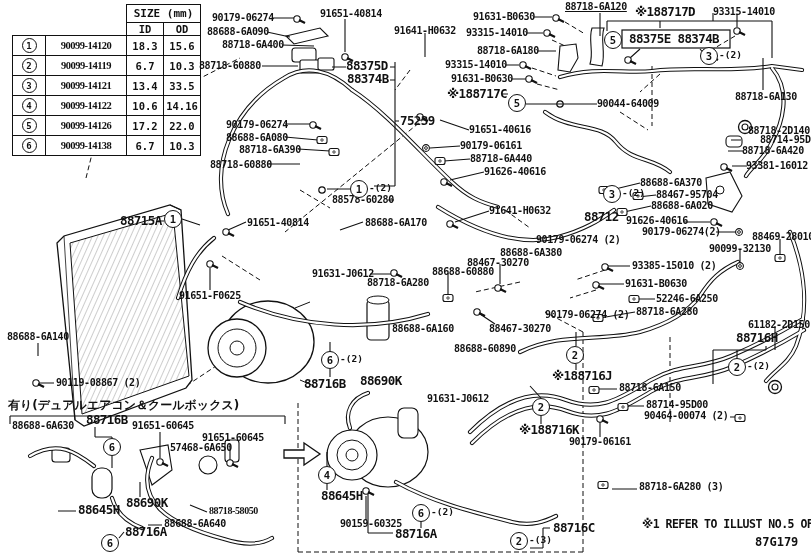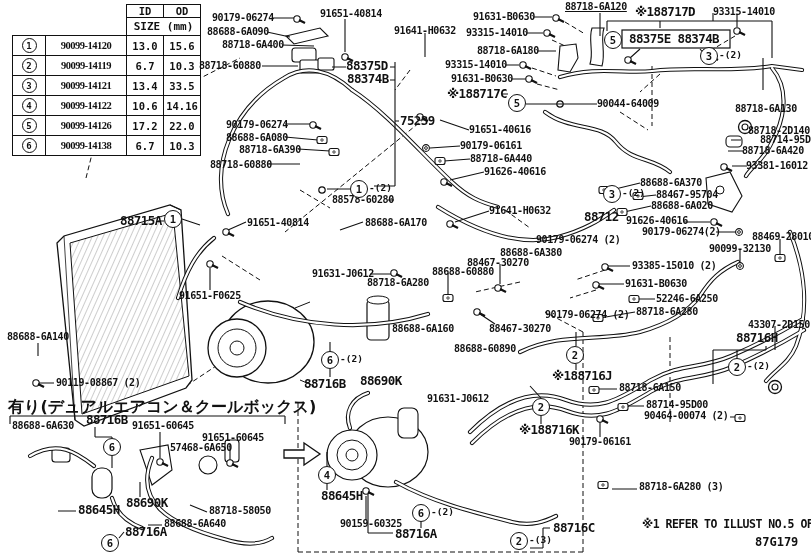--- a/index.html
+++ b/index.html
@@ -24,21 +24,21 @@
   
   .plabel{position:absolute;font-weight:bold;font-size:10px;letter-spacing:-0.4px;
           white-space:nowrap;line-height:1;}
   .plabel.lg{font-size:12.5px;letter-spacing:-0.6px;}
   
   .callout{position:absolute;width:16px;height:16px;border:1.6px solid #111;border-radius:50%;
            background:#fff;display:flex;align-items:center;justify-content:center;
            font-size:10.5px;font-weight:bold;line-height:1;}
   .callout .sfx{position:absolute;left:18px;top:2px;font-size:9.5px;font-weight:bold;white-space:nowrap;}
   .note{position:absolute;font-weight:bold;white-space:nowrap;line-height:1;}
-  #note-dual{left:8px;top:399px;font-size:16px;font-family:"DejaVu Sans",sans-serif;}
+  #note-dual{left:8px;top:399px;font-size:12px;font-family:"DejaVu Sans",sans-serif;}
   #note-refer{left:642px;top:519px;font-size:11.5px;letter-spacing:-0.5px;}
   #note-fig{left:755px;top:536px;font-size:12px;}
 </style>
 </head>
 <body>
 
 <div class="stage">
 
   <svg class="art" width="811" height="560" viewBox="0 0 811 560">
     <defs>
@@ -177,33 +177,33 @@
       <use href="#clampg" x="623" y="407"></use>
       <use href="#clampg" x="603" y="485"></use>
     <use href="#clampg" x="780" y="258"></use>
       <use href="#clampg" x="740" y="418"></use>
   </svg>
 
   <table class="size-table">
     <tbody>
       <tr>
         <td class="nb" colspan="2"></td>
+        <th class="title" colspan="2">SIZE (mm)</th>
+      </tr>
+      <tr>
+        <td class="nb" colspan="2"></td>
         <th class="c-val">ID</th>
         <th class="c-val">OD</th>
       </tr>
-      <tr>
-        <td class="nb" colspan="2"></td>
-        <th class="title" colspan="2">SIZE (mm)</th>
-      </tr>
     </tbody>
     <tbody id="size-rows">
         <tr>
           <td class="c-num"><span class="circ">1</span></td>
           <td class="c-part">90099-14120</td>
-          <td class="c-val">13.0</td>
+          <td class="c-val">18.3</td>
           <td class="c-val">15.6</td>
         </tr>
         <tr>
           <td class="c-num"><span class="circ">2</span></td>
           <td class="c-part">90099-14119</td>
           <td class="c-val">6.7</td>
           <td class="c-val">10.3</td>
         </tr>
         <tr>
           <td class="c-num"><span class="circ">3</span></td>
@@ -245,21 +245,21 @@
       <div class="plabel" style="left: 466px; top: 28px;">93315-14010</div>
       <div class="plabel" style="left: 477px; top: 46px;">88718-6A180</div>
       <div class="plabel" style="left: 445px; top: 60px;">93315-14010</div>
       <div class="plabel" style="left: 451px; top: 74px;">91631-B0630</div>
       <div class="plabel lg" style="left: 447px; top: 88px;">※188717C</div>
       <div class="plabel" style="left: 565px; top: 2px; text-decoration: underline;">88718-6A120</div>
       <div class="plabel lg" style="left: 635px; top: 6px;">※188717D</div>
       <div class="plabel" style="left: 713px; top: 7px;">93315-14010</div>
       <div class="plabel lg" style="left: 629px; top: 33px;">88375E 88374B</div>
       <div class="plabel" style="left: 597px; top: 99px;">90044-64009</div>
-      <div class="plabel" style="left: 735px; top: 104px;">88718-6A130</div>
+      <div class="plabel" style="left: 735px; top: 92px;">88718-6A130</div>
       <div class="plabel" style="left: 748px; top: 126px;">88718-2D140</div>
       <div class="plabel" style="left: 740px; top: 135px; margin-left: 20px;">88714-95D02</div>
       <div class="plabel" style="left: 742px; top: 146px;">88718-6A420</div>
       <div class="plabel" style="left: 746px; top: 161px;">93381-16012</div>
       <div class="plabel lg" style="left: 400px; top: 115px;">75239</div>
       <div class="plabel" style="left: 226px; top: 120px;">90179-06274</div>
       <div class="plabel" style="left: 226px; top: 133px;">88688-6A080</div>
       <div class="plabel" style="left: 239px; top: 145px;">88718-6A390</div>
       <div class="plabel" style="left: 210px; top: 160px;">88718-60880</div>
       <div class="plabel" style="left: 332px; top: 195px;">88578-60280</div>
@@ -281,41 +281,41 @@
       <div class="plabel" style="left: 626px; top: 216px;">91626-40616</div>
       <div class="plabel" style="left: 642px; top: 227px;">90179-06274(2)</div>
       <div class="plabel" style="left: 752px; top: 232px;">88469-28010</div>
       <div class="plabel" style="left: 709px; top: 244px;">90099-32130</div>
       <div class="plabel" style="left: 536px; top: 235px;">90179-06274 (2)</div>
       <div class="plabel" style="left: 500px; top: 248px;">88688-6A380</div>
       <div class="plabel" style="left: 632px; top: 261px;">93385-15010 (2)</div>
       <div class="plabel" style="left: 625px; top: 279px;">91631-B0630</div>
       <div class="plabel" style="left: 656px; top: 294px;">52246-6A250</div>
       <div class="plabel" style="left: 636px; top: 307px;">88718-6A280</div>
-      <div class="plabel" style="left: 748px; top: 320px;">43307-2D150</div>
+      <div class="plabel" style="left: 748px; top: 320px;">61182-2D150</div>
       <div class="plabel lg" style="left: 736px; top: 332px;">88716H</div>
       <div class="plabel" style="left: 312px; top: 269px;">91631-J0612</div>
       <div class="plabel" style="left: 367px; top: 278px;">88718-6A280</div>
       <div class="plabel" style="left: 432px; top: 267px;">88688-60880</div>
       <div class="plabel" style="left: 467px; top: 258px;">88467-30270</div>
       <div class="plabel" style="left: 489px; top: 324px;">88467-30270</div>
       <div class="plabel" style="left: 545px; top: 310px;">90179-06274 (2)</div>
       <div class="plabel" style="left: 392px; top: 324px;">88688-6A160</div>
       <div class="plabel" style="left: 454px; top: 344px;">88688-60890</div>
       <div class="plabel lg" style="left: 304px; top: 378px;">88716B</div>
       <div class="plabel lg" style="left: 360px; top: 375px;">88690K</div>
       <div class="plabel" style="left: 427px; top: 394px;">91631-J0612</div>
       <div class="plabel" style="left: 12px; top: 421px;">88688-6A630</div>
       <div class="plabel lg" style="left: 86px; top: 414px;">88716B</div>
       <div class="plabel" style="left: 132px; top: 421px;">91651-60645</div>
       <div class="plabel" style="left: 202px; top: 433px;">91651-60645</div>
       <div class="plabel" style="left: 170px; top: 443px;">57468-6A650</div>
       <div class="plabel lg" style="left: 126px; top: 497px;">88690K</div>
       <div class="plabel lg" style="left: 78px; top: 504px;">88645H</div>
-      <div class="plabel" style="left: 209px; top: 506px;">88718-58050</div>
+      <div class="plabel" style="left: 209px; top: 506px; font-family: Liberation Serif, serif;">88718-58050</div>
       <div class="plabel" style="left: 164px; top: 519px;">88688-6A640</div>
       <div class="plabel lg" style="left: 125px; top: 526px;">88716A</div>
       <div class="plabel lg" style="left: 321px; top: 490px;">88645H</div>
       <div class="plabel" style="left: 340px; top: 519px;">90159-60325</div>
       <div class="plabel lg" style="left: 395px; top: 528px;">88716A</div>
       <div class="plabel lg" style="left: 552px; top: 370px;">※188716J</div>
       <div class="plabel" style="left: 619px; top: 383px;">88718-6A150</div>
       <div class="plabel" style="left: 646px; top: 400px;">88714-95D00</div>
       <div class="plabel" style="left: 644px; top: 411px;">90464-00074 (2)</div>
       <div class="plabel lg" style="left: 519px; top: 424px;">※188716K</div>

